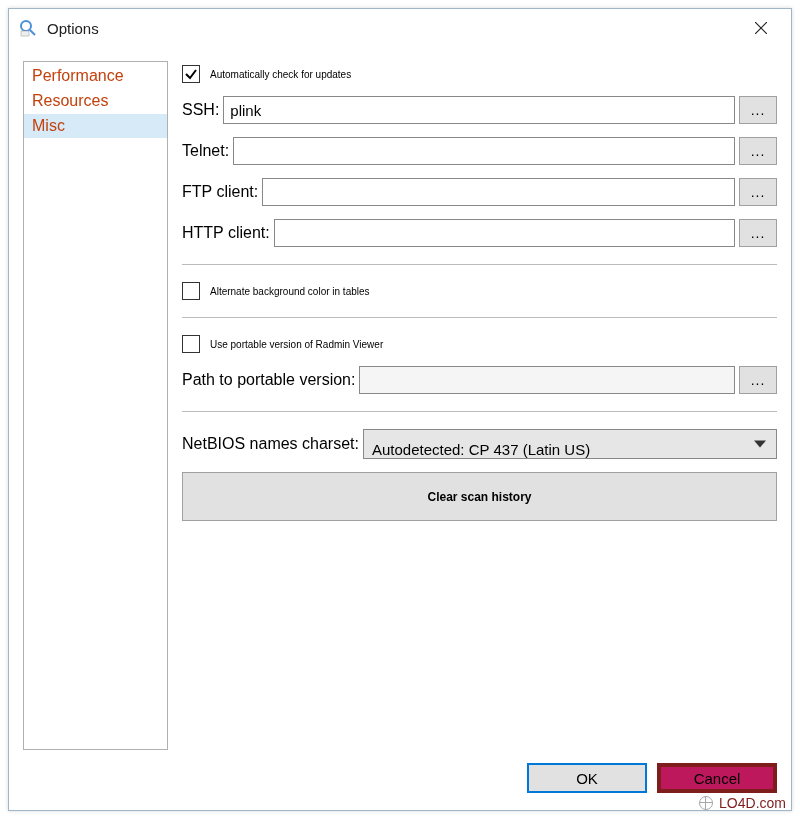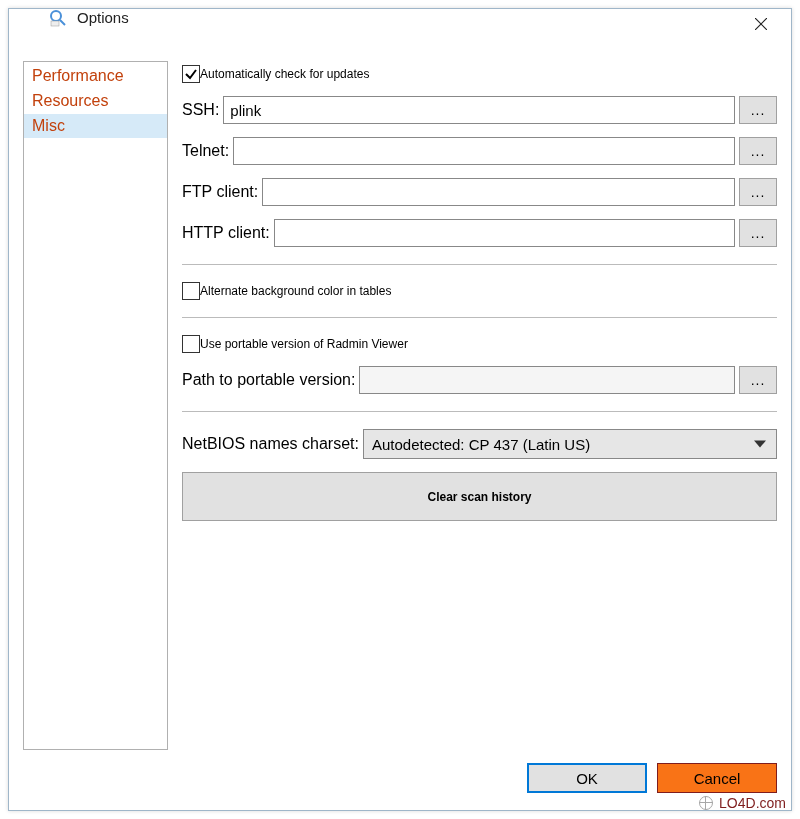--- a/index.html
+++ b/index.html
@@ -16,23 +16,23 @@
       width: 784px; height: 803px;
       border: 1px solid #9fb6c9;
       background: #fff;
       display: flex;
       flex-direction: column;
       box-shadow: 0 0 4px rgba(0,0,0,0.15);
     }
     .titlebar {
       height: 38px;
       display: flex;
+      align-items: center;
       padding: 0 10px 0 10px;
       background: #fff;
-      margin-left: 30px;
     }
     .titlebar .app-icon {
       width: 18px; height: 18px;
       margin-right: 10px;
       position: relative;
       flex-shrink: 0;
     }
     .titlebar .title {
       flex: 1;
       font-size: 15px;
@@ -88,21 +88,22 @@
     .row {
       display: flex;
       align-items: center;
       gap: 4px;
       font-size: 16px;
       color: #000;
     }
     .checkbox-row {
       display: flex;
       align-items: center;
-      font-size: 12px;
+      gap: 10px;
+      font-size: 10px;
     }
     .chk {
       width: 18px; height: 18px;
       border: 1px solid #333;
       background: #fff;
       display: inline-flex;
       align-items: center;
       justify-content: center;
       flex-shrink: 0;
       cursor: pointer;
@@ -141,21 +142,21 @@
 
     .combo {
       flex: 1;
       height: 30px;
       border: 1px solid #888;
       background: #e6e6e6;
       padding: 0 28px 0 8px;
       font-size: 15px;
       position: relative;
       display: flex;
-      align-items: center;
+      align-items: flex-end;
       cursor: pointer;
     }
     .combo::after {
       content: "";
       position: absolute;
       right: 10px; top: 50%;
       transform: translateY(-50%);
       border-left: 6px solid transparent;
       border-right: 6px solid transparent;
       border-top: 7px solid #333;
@@ -175,22 +176,22 @@
       height: 46px;
       display: flex;
       justify-content: flex-end;
       align-items: center;
       gap: 10px;
       padding-top: 10px;
     }
     .dlgbtn {
       width: 120px;
       height: 30px;
-      border: 1px solid #7f1d1d;
-      background: #f97316;
+      border: 4px solid #7f1d1d;
+      background: #be185d;
       font-size: 15px;
       cursor: pointer;
     }
     .dlgbtn.primary {
       border: 2px solid #0078d7;
       background: #e1e1e1;
     }
 
     .watermark {
       position: absolute;

